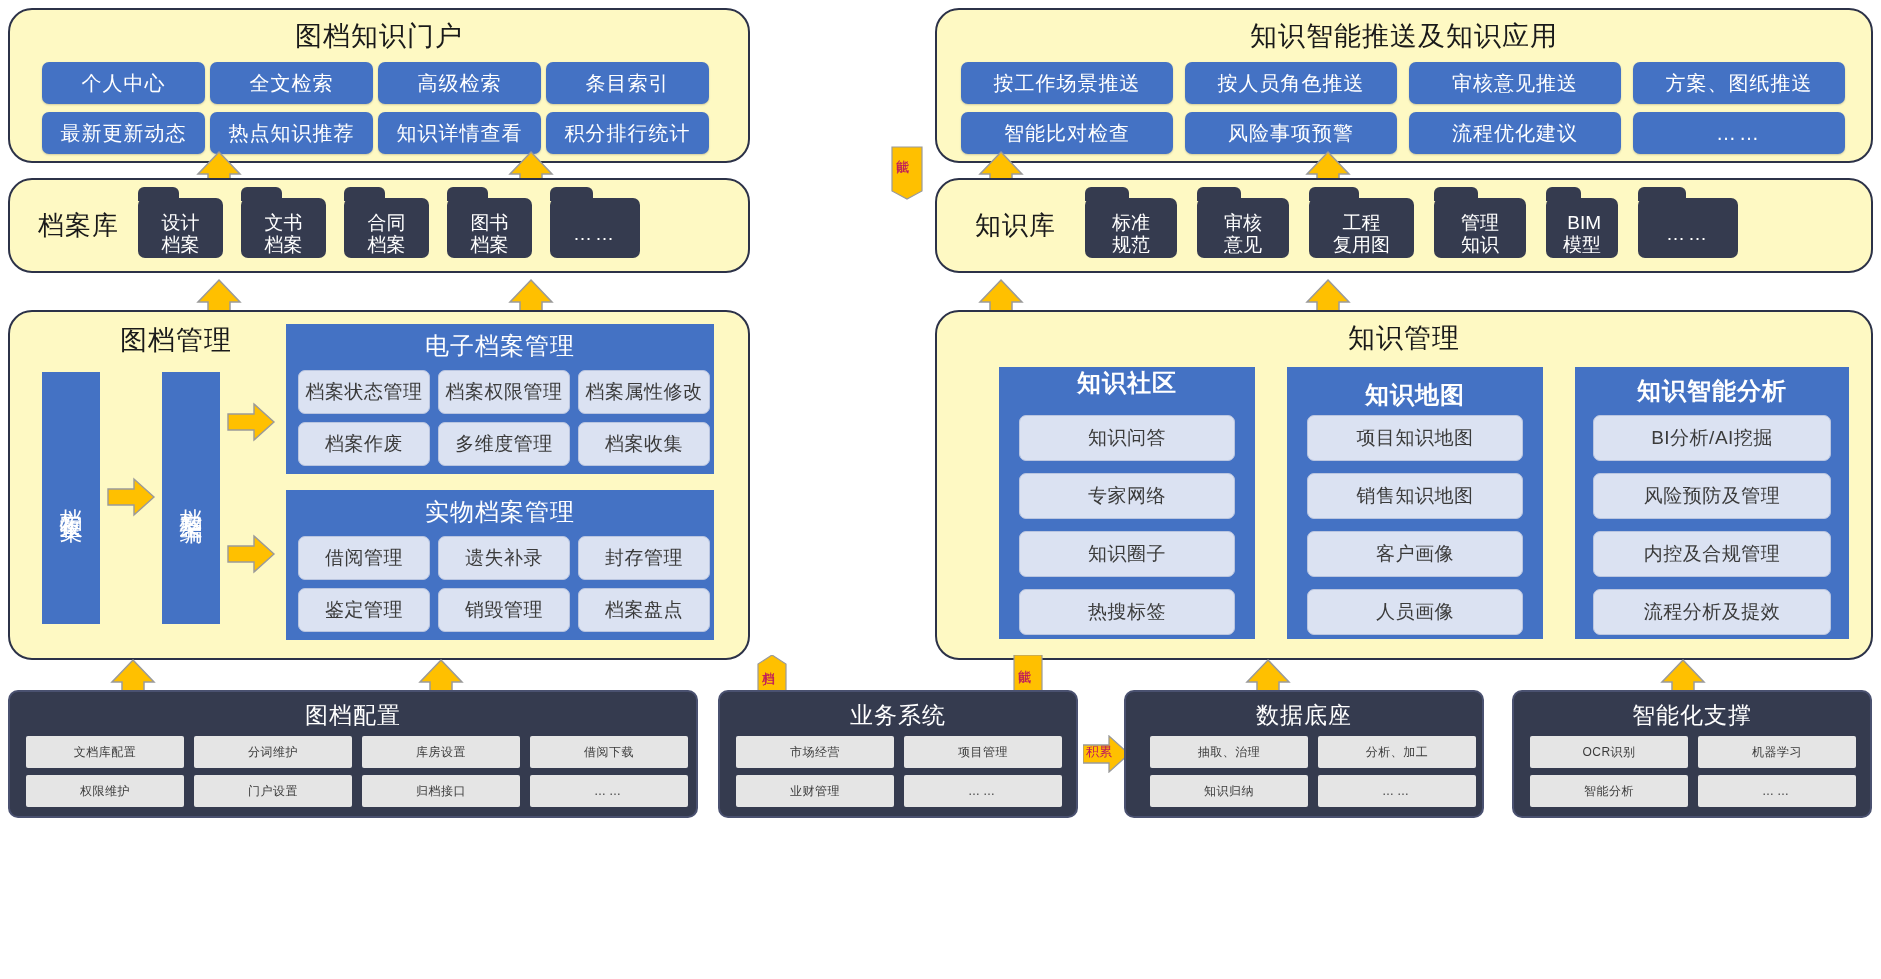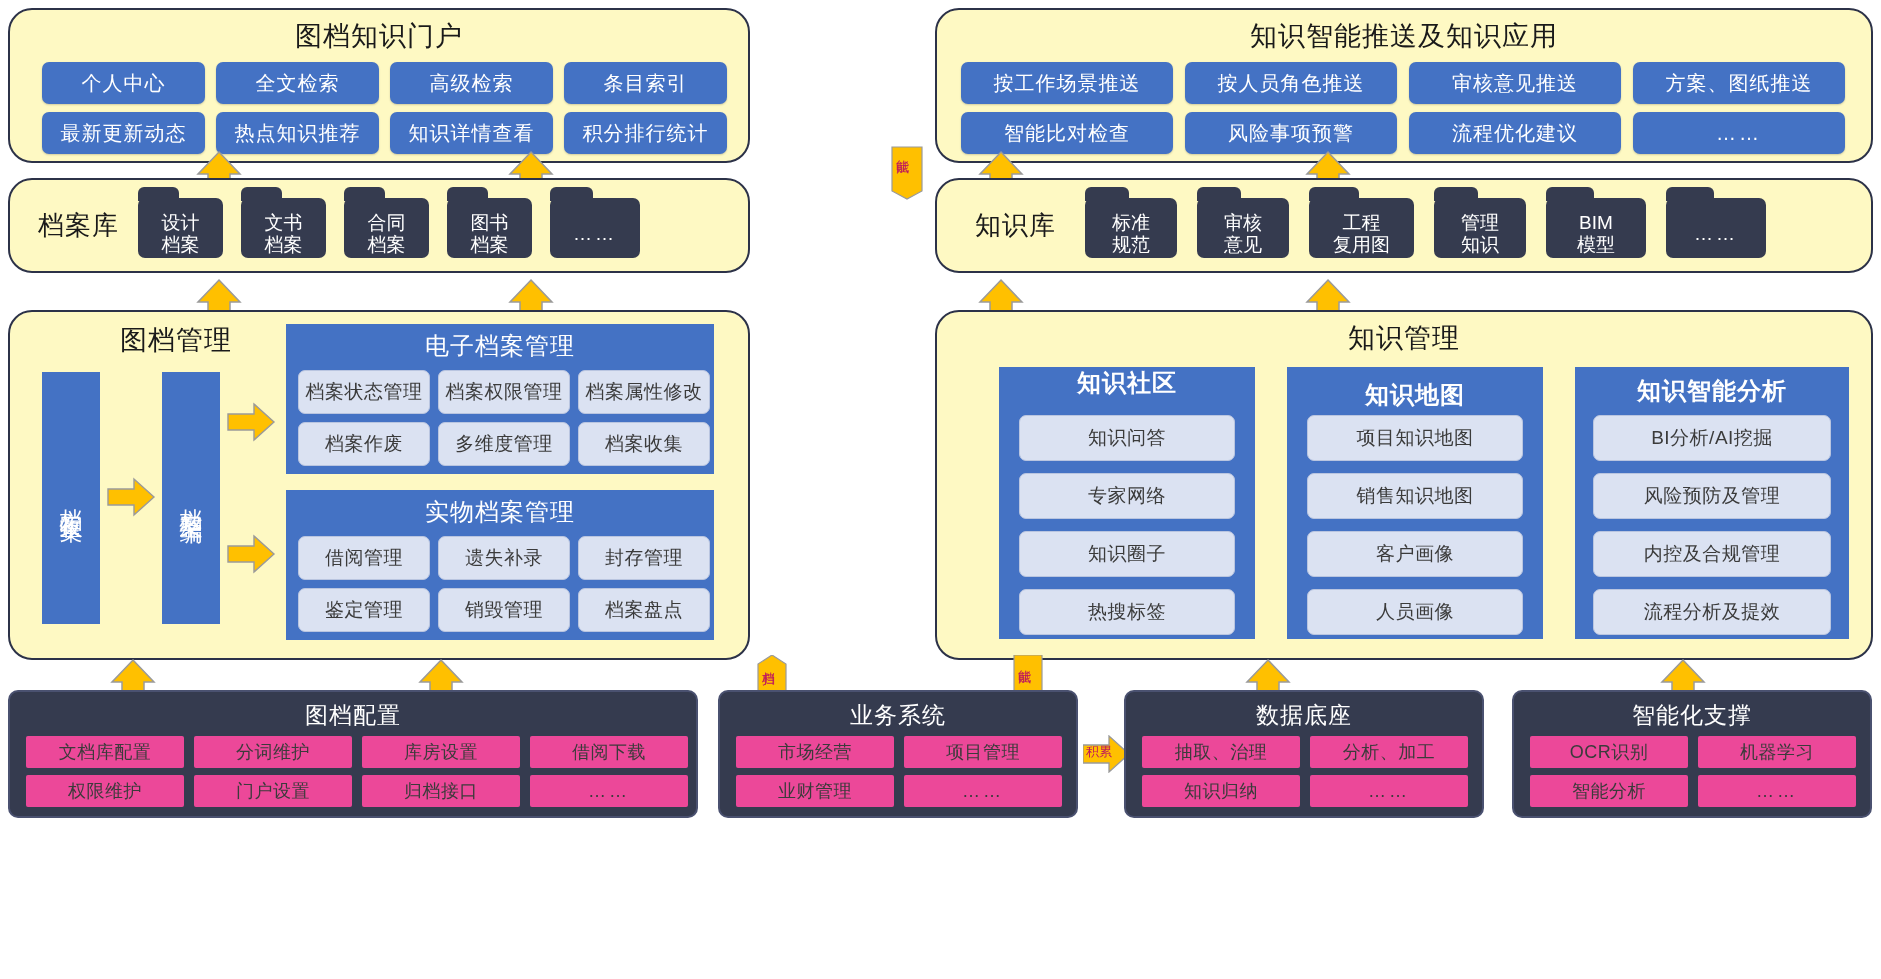--- a/index.html
+++ b/index.html
@@ -137,39 +137,39 @@
     border: 2px solid #4a5170;
     border-radius: 10px;
   }
   .darkpanel .dtitle {
     color: #ffffff;
     text-align: center;
     font-size: 23px;
     letter-spacing: 1px;
   }
   .dtile {
-    background: #ec4899;
+    background: #e5e5e5;
     color: #3b3b3b;
     display: flex;
     align-items: center;
     justify-content: center;
-    font-size: 18px;
+    font-size: 12px;
     letter-spacing: .5px;
     border-radius: 2px;
   }
   .dots { letter-spacing: 3px; }
 </style>
 </head>
 <body>
 
 <div id="canvas">
 
   <div class="panel" style="left:8px; top:8px; width:742px; height:155px;">
     <div class="panel-title" style="margin-top:8px;">图档知识门户</div>
-    <div style="position:absolute; left:32px; top:52px; display:grid; grid-template-columns:repeat(4,163px); grid-template-rows:42px 42px; gap:8px 11px;font-family:Liberation Mono, monospace;">
+    <div style="position:absolute; left:32px; top:52px; display:grid; grid-template-columns:repeat(4,163px); grid-template-rows:42px 42px; gap:8px 5px;font-family:Liberation Mono, monospace;">
       <div class="pill">个人中心</div>
       <div class="pill">全文检索</div>
       <div class="pill">高级检索</div>
       <div class="pill">条目索引</div>
       <div class="pill">最新更新动态</div>
       <div class="pill">热点知识推荐</div>
       <div class="pill">知识详情查看</div>
       <div class="pill">积分排行统计</div>
     </div>
   </div>
@@ -246,21 +246,21 @@
       </div>
       <div class="folder" style="width:92px; height:60px;">
         <span class="ftxt">审核<br>意见</span>
       </div>
       <div class="folder" style="width:105px; height:60px;">
         <span class="ftxt">工程<br>复用图</span>
       </div>
       <div class="folder" style="width:92px; height:60px;">
         <span class="ftxt">管理<br>知识</span>
       </div>
-      <div class="folder" style="width:100px; height:60px;">
+      <div class="folder" style="width:72px; height:60px;text-align:right;">
         <span class="ftxt">BIM<br>模型</span>
       </div>
       <div class="folder" style="width:100px; height:60px;">
         <span class="ftxt dots">……</span>
       </div>
     </div>
   </div>
 
   <div class="arrow-up" style="left:196px; top:278px;">
     <svg width="46" height="46" viewBox="0 0 46 46">
@@ -435,21 +435,21 @@
 
   <div class="arrow-rt" style="left:1083px; top:735px;">
     <svg width="48" height="38" viewBox="0 0 48 38">
         <polygon points="0,10 26,10 26,1 46,19 26,37 26,28 0,28" fill="#ffc000" stroke="#9a9a9a" stroke-width="1.3"></polygon>
       </svg>
   </div>
   <div class="arrow-label horiz" style="left:1086px; top:745px;">积累</div>
 
   <div class="darkpanel" style="left:1124px; top:690px; width:360px; height:128px;">
     <div class="dtitle" style="margin-top:8px;">数据底座</div>
-    <div style="position:absolute; left:16px; top:44px; display:grid; grid-template-columns:repeat(2,158px); grid-template-rows:32px 32px; gap:7px 10px;">
+    <div style="position:absolute; left:24px; top:44px; display:grid; grid-template-columns:repeat(2,158px); grid-template-rows:32px 32px; gap:7px 10px;">
       <div class="dtile">抽取、治理</div>
       <div class="dtile">分析、加工</div>
       <div class="dtile">知识归纳</div>
       <div class="dtile dots">……</div>
     </div>
   </div>
 
   <div class="darkpanel" style="left:1512px; top:690px; width:360px; height:128px;">
     <div class="dtitle" style="margin-top:8px;">智能化支撑</div>
     <div style="position:absolute; left:16px; top:44px; display:grid; grid-template-columns:repeat(2,158px); grid-template-rows:32px 32px; gap:7px 10px;">

